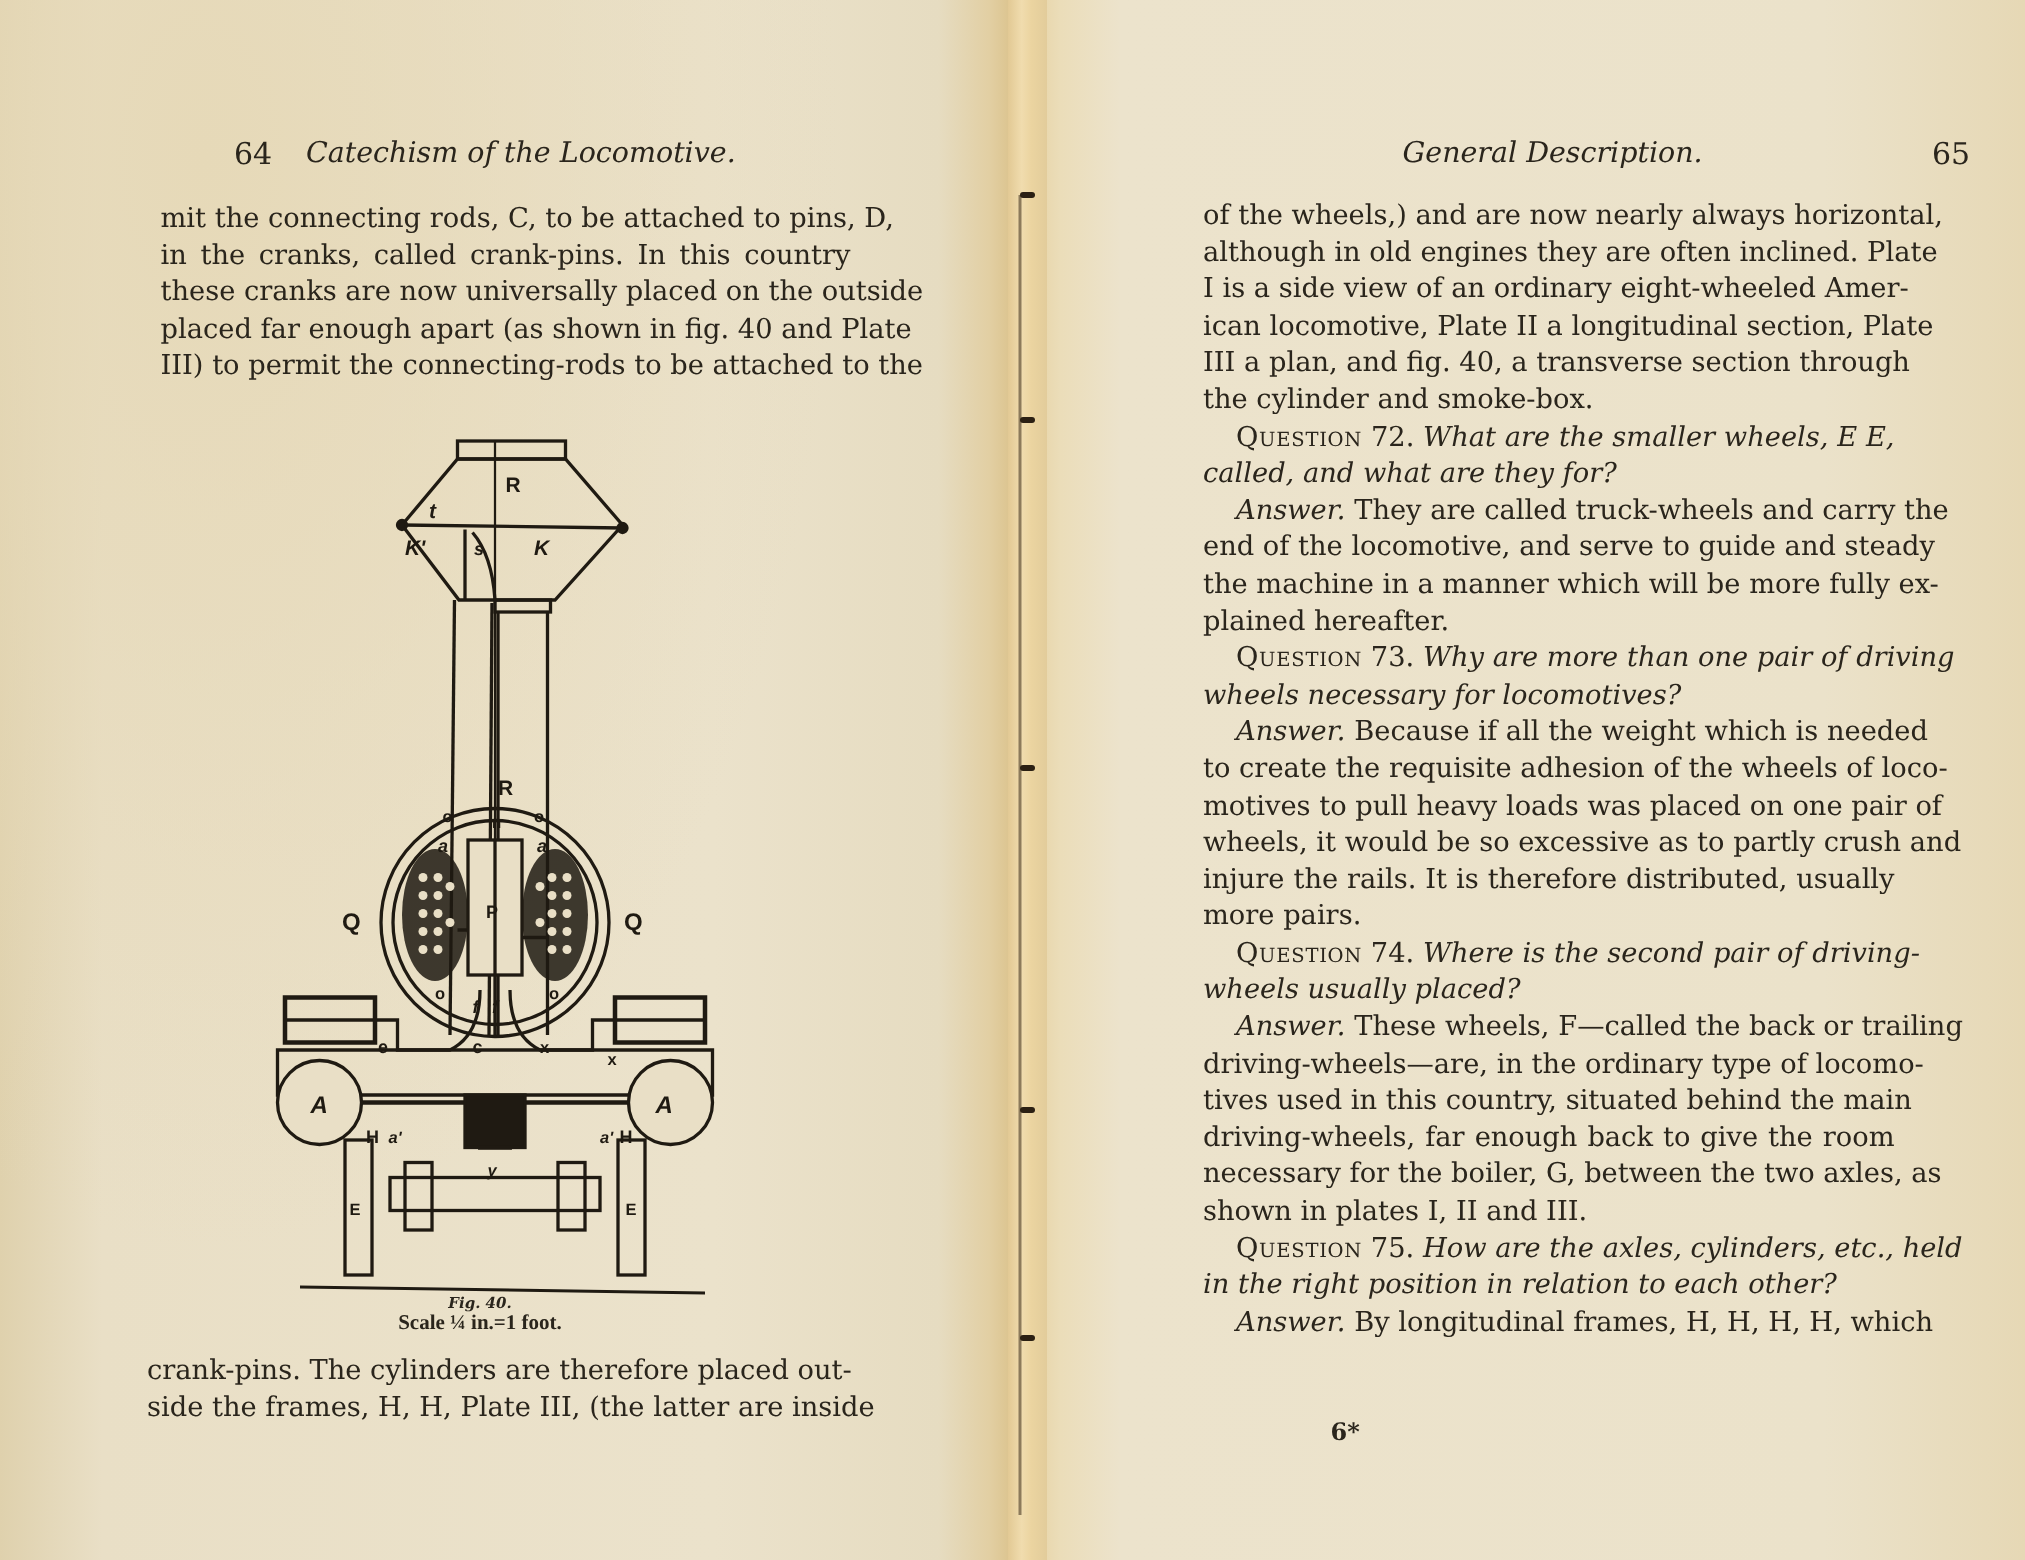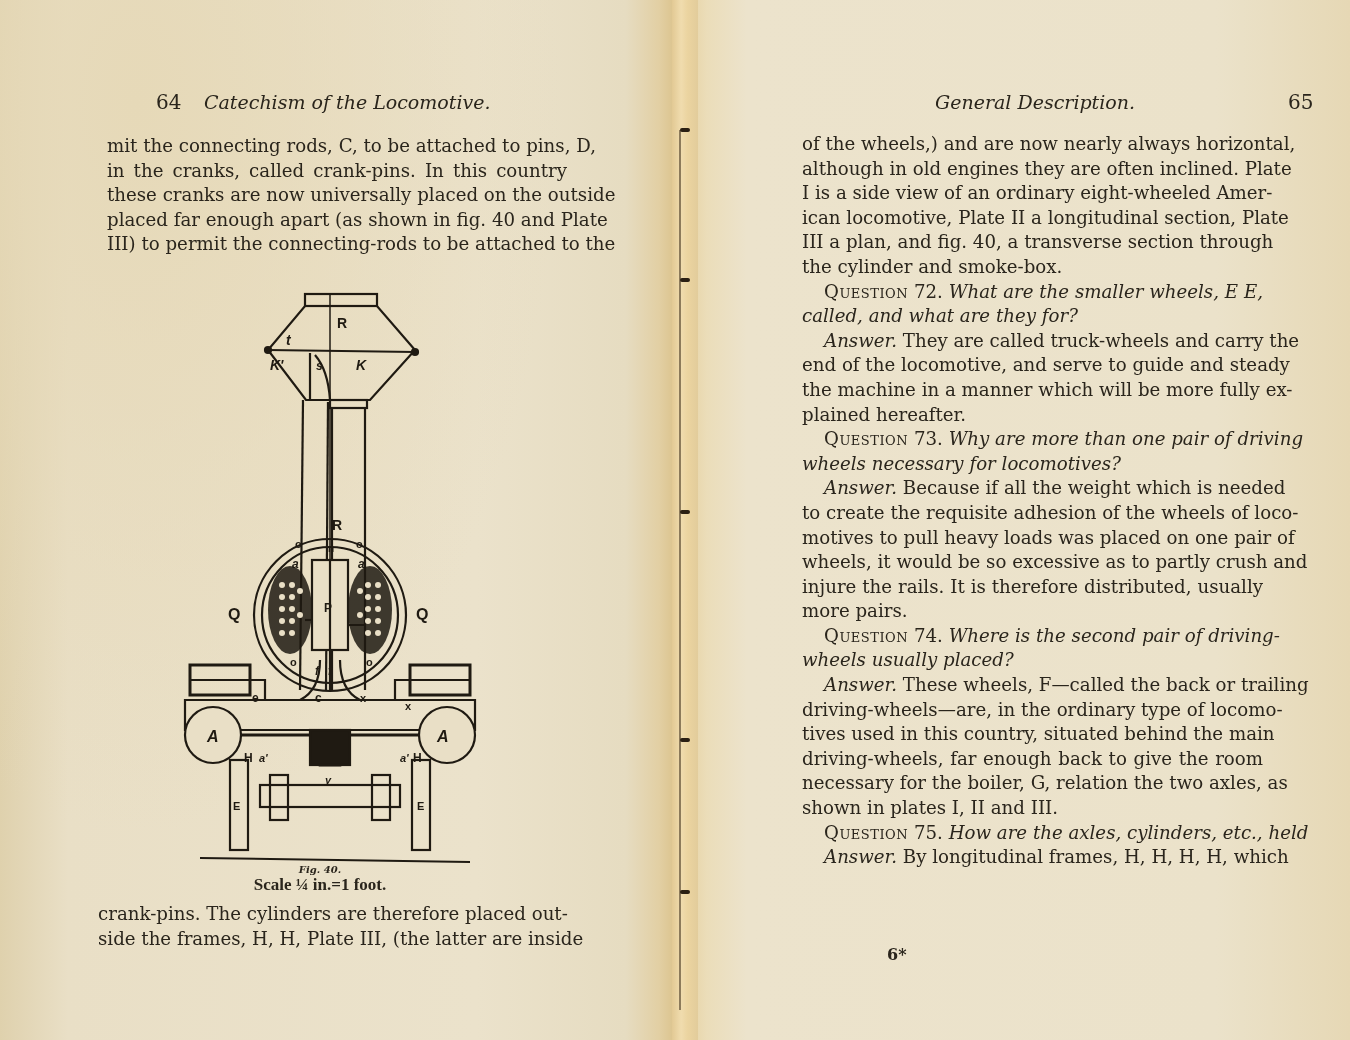--- a/index.html
+++ b/index.html
@@ -35,21 +35,21 @@
   .col { position:absolute; font-size:18.2px; line-height:24.6px; }
   .line { display:block; white-space:nowrap; text-align:justify; text-align-last:justify; }
   .line.last { text-align-last:left; }
   .line.indent { padding-left:22px; }
   .it { font-style:italic; }
   .sc { font-variant:small-caps; letter-spacing:0.5px; }
 
   .figure { position:absolute; left:170px; top:290px; width:330px; height:580px; }
   .fig-caption { position:absolute; left:200px; width:240px; text-align:center; }
   .fig-caption .fig-label { font-size:10px;font-weight:bold; }
-  .fig-caption .fig-scale { font-size:17px; font-weight:bold; font-family:"Liberation Serif", serif; }
+  .fig-caption .fig-scale { font-size:14px; font-weight:bold; font-family:"Liberation Serif", serif; }
 
   .sig { position:absolute; left:887px; top:945px; font-size:16px; font-weight:bold; }
 </style>
 </head>
 <body>
 
 <div class="page page-left"></div>
 <div class="page page-right"></div>
 <div class="gutter"></div>
 <div class="stitch" style="top:130px;height:880px;opacity:.55"></div>
@@ -219,20 +219,21 @@
   <span class="line">wheels, it would be so excessive as to partly crush and</span>
   <span class="line">injure the rails. It is therefore distributed, usually</span>
   <span class="line last">more pairs.</span>
 
   <span class="line indent"><span class="sc">Question</span> <span>74.</span> <span class="it">Where is the second pair of driving-</span></span>
   <span class="line last it">wheels usually placed?</span>
   <span class="line indent"><span class="it">Answer.</span> <span>These wheels, F—called the back or trailing</span></span>
   <span class="line">driving-wheels—are, in the ordinary type of locomo-</span>
   <span class="line">tives used in this country, situated behind the main</span>
   <span class="line">driving-wheels, far enough back to give the room</span>
-  <span class="line">necessary for the boiler, G, relation the two axles, as</span>
+  <span class="line">necessary for the boiler, G, between the two axles, as</span>
   <span class="line last">shown in plates I, II and III.</span>
 
   <span class="line indent"><span class="sc">Question</span> <span>75.</span> <span class="it">How are the axles, cylinders, etc., held</span></span>
+  <span class="line last it">in the right position in relation to each other?</span>
   <span class="line indent"><span class="it">Answer.</span> <span>By longitudinal frames, H, H, H, H, which</span></span>
 </div>
 
 <div class="sig">6*</div>
 
 </body></html>

